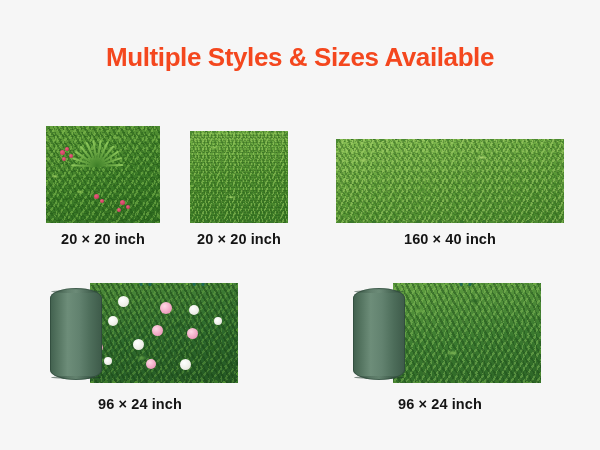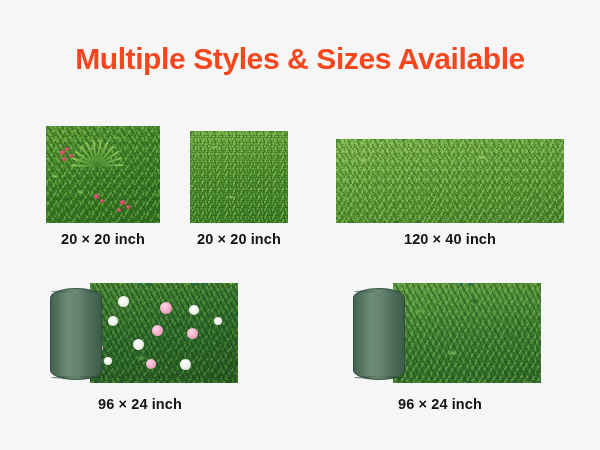--- a/index.html
+++ b/index.html
@@ -21,21 +21,21 @@
     background: #f6f6f6;
   }
 
   
   #headline {
     position: absolute;
     left: 0;
     top: 42px;
     width: 600px;
     text-align: center;
-    font-size: 30px;
+    font-size: 26px;
     font-weight: bold;
     letter-spacing: -0.4px;
     color: #f4471e;
     white-space: nowrap;
   }
 
   
   .size-label {
     position: absolute;
     text-align: center;
@@ -285,21 +285,21 @@
   </div>
   <div class="size-label" style="left:159px; top:231px; width:160px;">20 × 20 inch</div>
 
   <div class="panel" style="left:336px; top:139px; width:228px; height:84px;">
     <div class="leafy tex-hedge"></div>
     <div class="fringe-top"></div>
     <div class="fringe-bottom"></div>
     <div class="fringe-left"></div>
     <div class="fringe-right"></div>
   </div>
-  <div class="size-label" style="left:370px; top:231px; width:160px;">120 × 40 inch</div>
+  <div class="size-label" style="left:370px; top:231px; width:160px;">160 × 40 inch</div>
 
   <div class="panel" style="left:42px; top:283px; width:196px; height:100px;">
 
     <div style="position:absolute; left:48px; top:0; right:0; bottom:0;">
       <div class="leafy tex-dark-leaf"></div>
       <div class="fringe-top"></div>
       <div class="fringe-bottom"></div>
       <div class="fringe-right"></div>
 
       <span class="bloom white" style="left:28px; top:13px; width:11px; height:11px;"></span>

